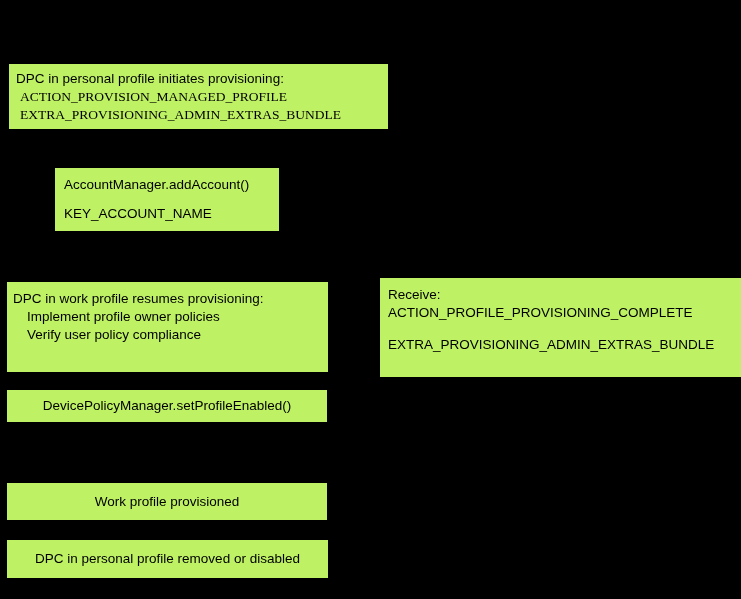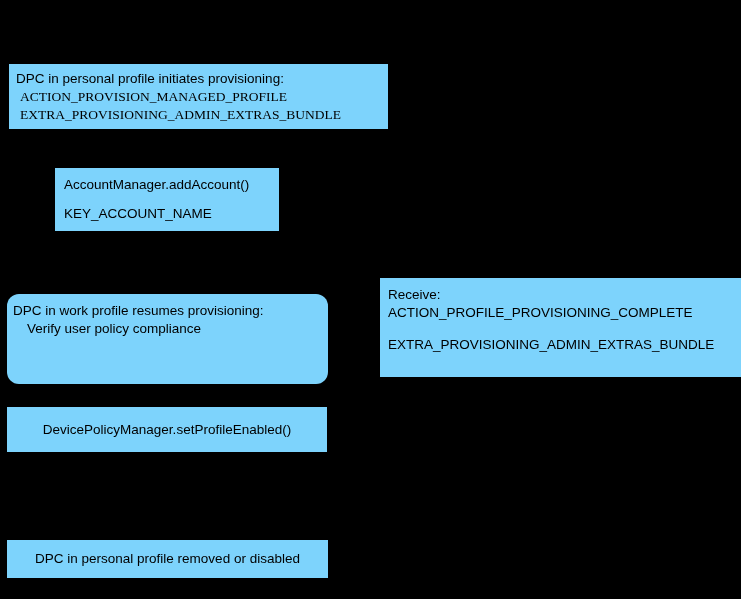--- a/index.html
+++ b/index.html
@@ -14,44 +14,44 @@
     font-family: "Liberation Sans", sans-serif;
     overflow: hidden;
   }
   .canvas {
     position: absolute;
     left: 0; top: 0;
     width: 741px; height: 599px;
   }
   .box {
     position: absolute;
-    background: #7dd3fc;
+    background: #bef264;
     color: #000000;
     font-size: 13.5px;
     line-height: 18px;
     box-sizing: border-box;
   }
   .box .line {
     white-space: nowrap;
   }
   .indent-sm { padding-left: 4px; font-family: Liberation Serif, serif; }
   .indent-md { padding-left: 14px; }
   .spacer-sm { height: 11px; }
   .spacer-md { height: 14px; }
   .center {
     display: flex;
     align-items: center;
     justify-content: center;
     text-align: center;
   }
   #box-initiate    { left: 9px;   top: 64px;  width: 379px; height: 65px; padding: 6px 7px; }
   #box-account     { left: 55px;  top: 168px; width: 224px; height: 63px; padding: 8px 9px; }
-  #box-resume      { left: 7px;   top: 294px; width: 321px; height: 90px; padding: 8px 6px; border-radius: 12px; }
+  #box-resume      { left: 7px;   top: 282px; width: 321px; height: 90px; padding: 8px 6px; }
   #box-receive     { left: 360px; top: 278px; width: 375px; height: 99px; padding: 8px 8px; margin-left: 20px; }
-  #box-enable      { left: 7px;   top: 407px; width: 320px; height: 45px; }
+  #box-enable      { left: 7px;   top: 390px; width: 320px; height: 32px; }
   #box-provisioned { left: 7px;   top: 483px; width: 320px; height: 37px; }
   #box-removed     { left: 7px;   top: 540px; width: 321px; height: 38px; }
 </style>
 </head>
 <body>
 
 <div class="canvas">
 
   <div class="box" id="box-initiate">
     <div class="line">DPC in personal profile initiates provisioning:</div>
@@ -60,32 +60,36 @@
   </div>
 
   <div class="box" id="box-account">
     <div class="line">AccountManager.addAccount()</div>
     <div class="spacer-sm"></div>
     <div class="line">KEY_ACCOUNT_NAME</div>
   </div>
 
   <div class="box" id="box-resume">
     <div class="line">DPC in work profile resumes provisioning:</div>
+    <div class="line indent-md">Implement profile owner policies</div>
     <div class="line indent-md">Verify user policy compliance</div>
   </div>
 
   <div class="box" id="box-receive">
     <div class="line">Receive:</div>
     <div class="line">ACTION_PROFILE_PROVISIONING_COMPLETE</div>
     <div class="spacer-md"></div>
     <div class="line">EXTRA_PROVISIONING_ADMIN_EXTRAS_BUNDLE</div>
   </div>
 
   <div class="box center" id="box-enable">
     <div class="line">DevicePolicyManager.setProfileEnabled()</div>
   </div>
 
+  <div class="box center" id="box-provisioned">
+    <div class="line">Work profile provisioned</div>
+  </div>
 
   <div class="box center" id="box-removed">
     <div class="line">DPC in personal profile removed or disabled</div>
   </div>
 
 </div>
 
 </body></html>

